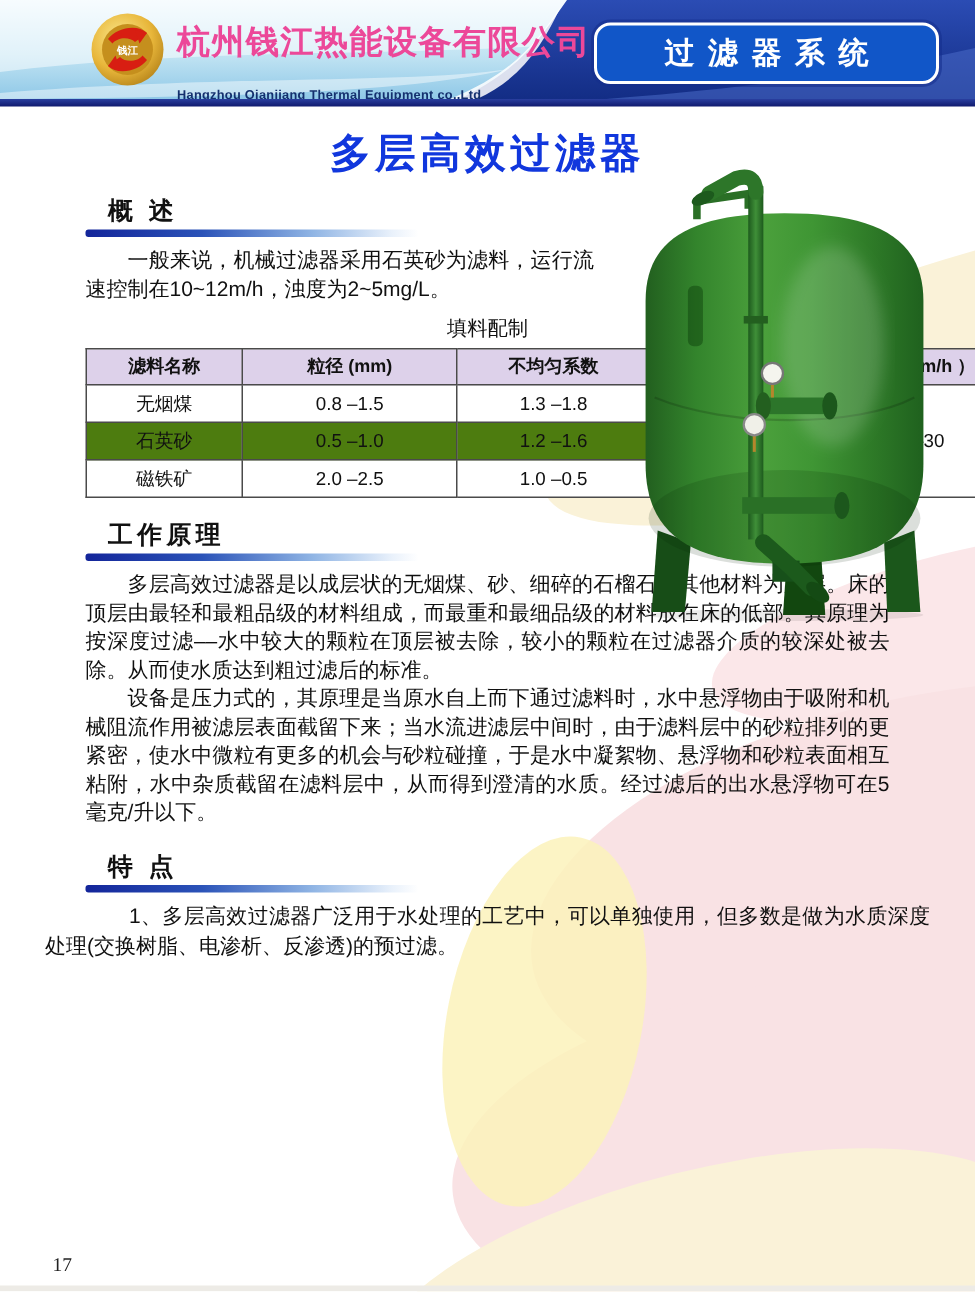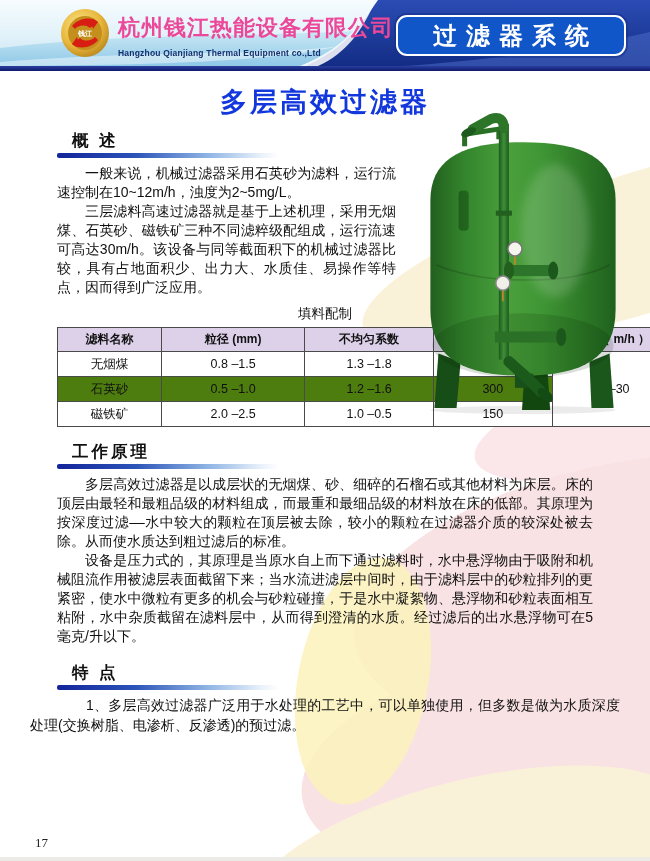--- a/index.html
+++ b/index.html
@@ -19,26 +19,26 @@
   .d-pink-low{left:300px;top:650px;width:520px;height:230px;background:#f9e2e4;transform:rotate(-7deg);border-radius:48%;}
   .d-yellow{left:298px;top:556px;width:130px;height:250px;background:#fbf2bb;opacity:.85;transform:rotate(11deg);}
   .d-cream-bot{left:240px;top:780px;width:460px;height:170px;background:#faf2d8;transform:rotate(-14deg);}
 
   
   .header{position:relative;height:66px;z-index:3;}
   .hdr-bg{position:absolute;inset:0;width:650px;height:66px;}
   .logo{position:absolute;left:60px;top:8px;width:50px;height:50px;}
   .company{position:absolute;left:118px;top:13px;}
   .company .cn{font-size:22px;font-weight:bold;color:#ec4899;letter-spacing:1px;}
-  .company .en{font-size:8.5px;font-weight:bold;color:#14306e;margin-top:5px;letter-spacing:.2px;}
+  .company .en{font-size:8.5px;font-weight:bold;color:#14306e;margin-top:15px;letter-spacing:.2px;}
   .badge{
     position:absolute;right:24px;top:15px;width:226px;height:37px;
     background:#1156c8;border:2.5px solid #ffffff;border-radius:11px;
     display:flex;align-items:center;justify-content:center;
-    color:#ffffff;font-size:24px;font-weight:bold;letter-spacing:9px;text-indent:9px;
+    color:#ffffff;font-size:20px;font-weight:bold;letter-spacing:9px;text-indent:9px;
     box-shadow:0 0 0 2px rgba(20,45,140,.55);
   }
   .hdr-bar{height:5px;background:linear-gradient(180deg,#2a3f9f,#101a6e);position:relative;z-index:3;}
 
   
   .content{position:relative;z-index:1;}
   .page-title{
     text-align:center;margin:13px 0 6px 0;
     font-size:27px;font-weight:bold;color:#1137dd;letter-spacing:3px;
   }
@@ -190,21 +190,20 @@
     </svg>
   </div>
 
   <div class="content">
     <div class="page-title">多层高效过滤器</div>
 
     <div class="sec-head">
       <span class="txt">概 述</span>
     </div>
     <p class="body-text narrow">一般来说，机械过滤器采用石英砂为滤料，运行流速控制在10~12m/h，浊度为2~5mg/L。</p>
-    <p class="body-text narrow">三层滤料高速过滤器就是基于上述机理，采用无烟煤、石英砂、磁铁矿三种不同滤粹级配组成，运行流速可高达30m/h。该设备与同等截面积下的机械过滤器比较，具有占地面积少、出力大、水质佳、易操作等特点，因而得到广泛应用。</p>
 
     <div class="tbl-caption">填料配制</div>
     <table class="filler">
       <colgroup>
           <col class="c1">
           <col class="c2">
           <col class="c3">
           <col class="c4">
           <col class="c5">
         </colgroup>

